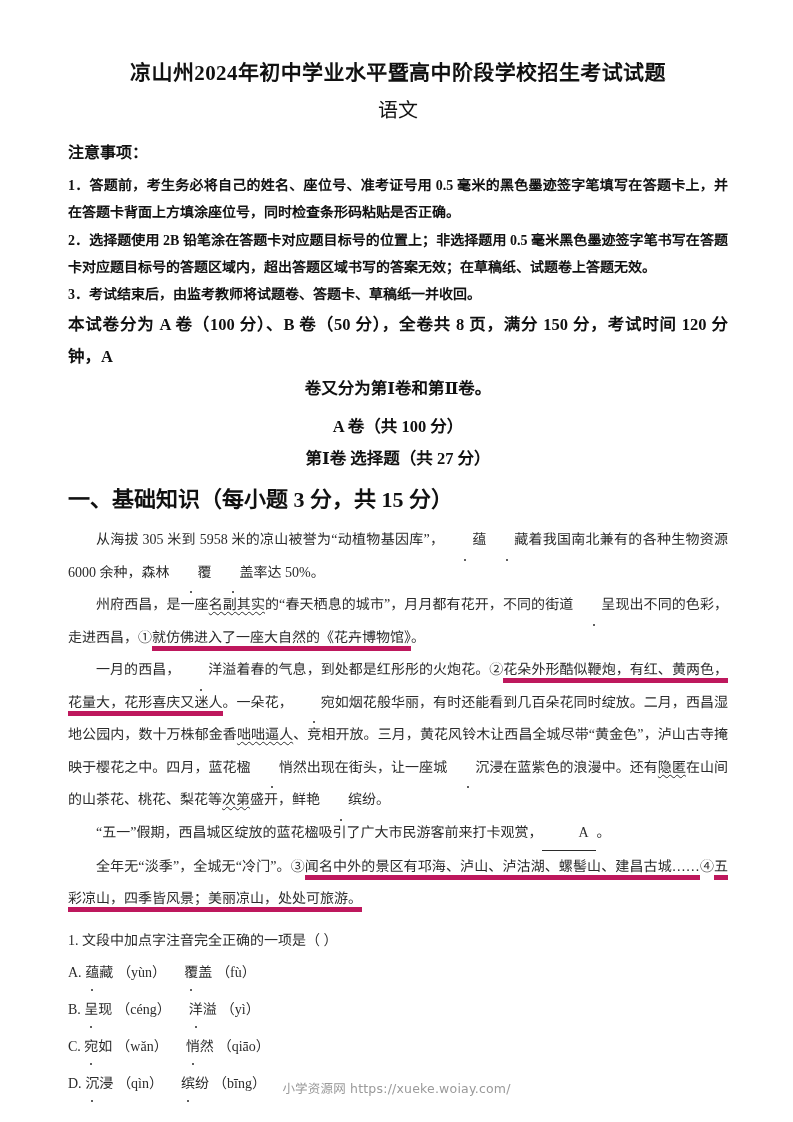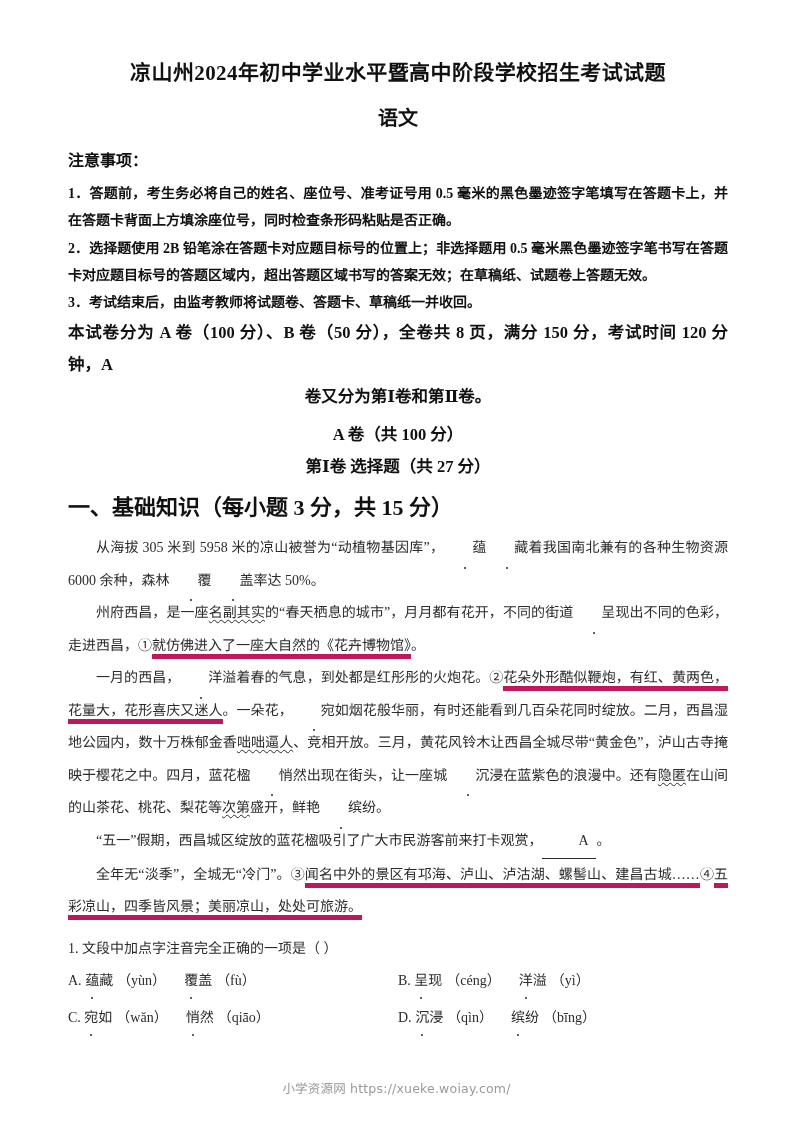--- a/index.html
+++ b/index.html
@@ -35,24 +35,24 @@
   .doc-title {
     text-align: center;
     font-weight: bold;
     font-size: 21px;
     letter-spacing: 0.4px;
     line-height: 1.5;
     margin: 0 0 4px 0;
   }
   .doc-subject {
     text-align: center;
-    font-weight: bold;
+    font-weight: normal;
     font-size: 20px;
     line-height: 1.6;
-    margin: 12px 0 14px 0;
+    margin: 4px 0 14px 0;
   }
 
   
   .notice-heading {
     font-weight: bold;
     font-size: 16px;
     margin: 0 0 7px 0;
     line-height: 1.6;
   }
   .notice-item {
@@ -150,21 +150,21 @@
 
   
   .question-stem {
     font-size: 14px;
     line-height: 2.2;
     margin: 10px 0 2px 0;
     color: #2b2b2b;
   }
   .options {
     display: grid;
-    grid-template-columns: 1fr 1fr;
+    grid-template-columns: 1fr;
     row-gap: 9px;
     font-size: 14px;
     line-height: 2.0;
     color: #2b2b2b;
   }
   .option {
     white-space: nowrap;
   }
   .option .word { margin-right: 4px; }
   .option .gap { display: inline-block; width: 18px; }

